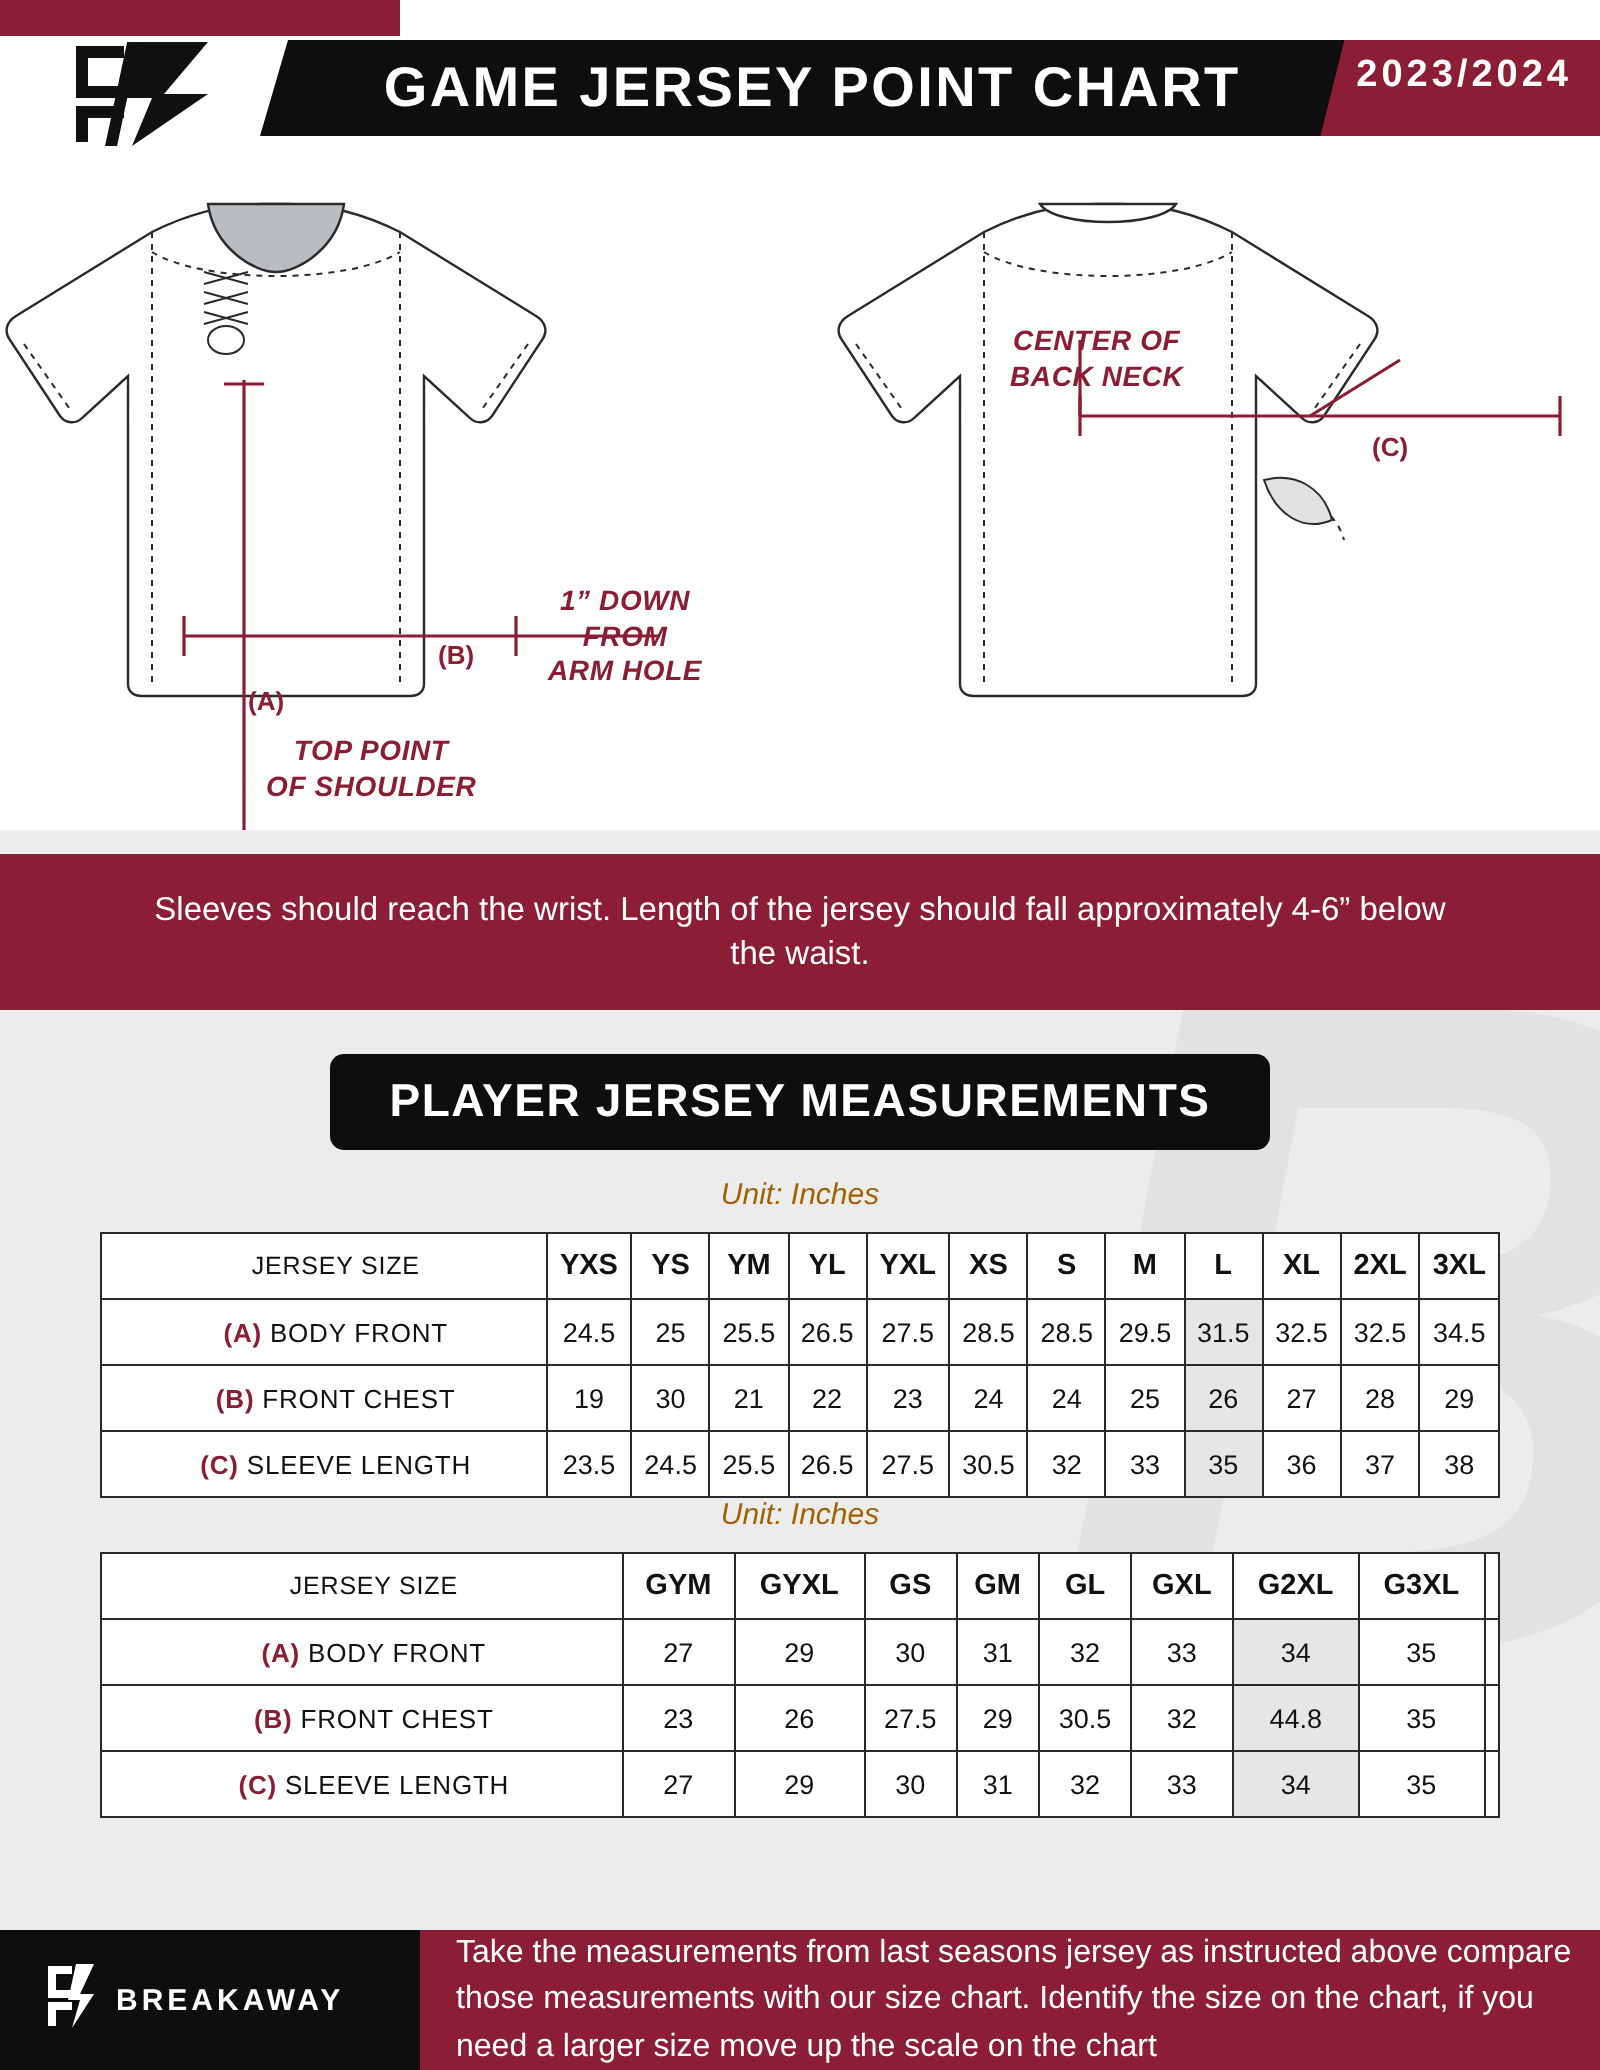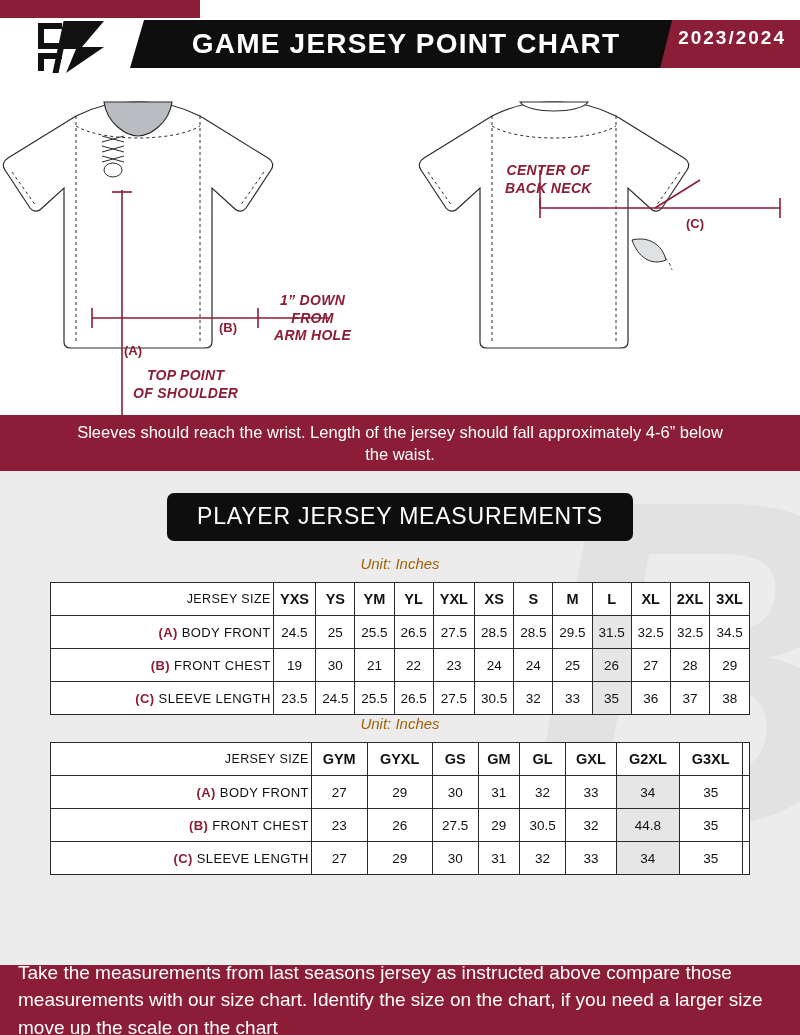--- a/index.html
+++ b/index.html
@@ -101,40 +101,41 @@
     font-size: 13px;
     color: #8c1d36;
     font-style: normal;
   }
 
   
   .note-band {
     position: relative;
     background: #8c1d36;
     color: #ffffff;
-    height: 56px;
+    height: 78px;
     display: flex; align-items: center; justify-content: center;
     text-align: center;
     font-size: 16.5px;
     line-height: 1.35;
     padding: 0 70px;
     z-index: 2;
+    margin-top: 12px;
   }
 
   
   .section { position: relative; z-index: 2; }
   .section-title-wrap {
     display: flex; justify-content: center;
     padding-top: 22px; padding-bottom: 14px;
   }
   .section-title {
     background: #0e0e0e;
     color: #ffffff;
     font-size: 23px;
-    font-weight: normal;
+    font-weight: bold;
     letter-spacing: .8px;
     padding: 10px 30px 11px;
     border-radius: 7px;
   }
   .unit-line {
     text-align: center;
     font-style: italic;
     font-size: 15px;
     color: #a16207;
     margin-bottom: 10px;
@@ -150,21 +151,21 @@
   table.player { width: 700px; }
   table.goalie { width: 700px; }
   th, td {
     border: 1px solid #2a2a2a;
     text-align: center;
     height: 33px;
     padding: 0 2px;
     font-weight: normal;
   }
   th.rowhead, td.rowhead {
-    text-align: right;
+    text-align: center;
     padding-left: 14px;
     letter-spacing: .4px;
     font-size: 13px;
   }
   th.rowhead { font-size: 12.5px; }
   td.rowhead { text-transform: uppercase; }
   .letter {
     color: #8c1d36;
     font-weight: bold;
     font-size: 13px;
@@ -194,21 +195,21 @@
   .footer-brand {
     color: #ffffff;
     font-size: 15px;
     font-weight: bold;
     letter-spacing: 2px;
   }
   .footer-right {
     flex: 1;
     background: #8c1d36;
     color: #ffffff;
-    font-size: 19px;
+    font-size: 16px;
     line-height: 1.45;
     display: flex; align-items: center;
     padding: 0 14px 0 18px;
     text-align: left;
   }
 </style>
 </head>
 <body>
 
 <div class="watermark">B</div>
@@ -427,14 +428,24 @@
           <td>33</td>
           <td class="hl">34</td>
           <td>35</td>
           <td class="empty"></td>
         </tr>
       </tbody>
   </table>
 </div>
 
 <div class="footer">
+  <div class="footer-left">
+    <span>
+      <svg width="26" height="34" viewBox="0 0 26 34" aria-hidden="true">
+        <polygon points="2,2 14,2 14,6 6,6 6,14 14,14 14,18 2,18" fill="#fff"></polygon>
+        <polygon points="2,20 14,20 14,24 6,24 6,32 2,32" fill="#fff"></polygon>
+        <polygon points="16,1 25,1 18,16 25,16 14,33 18,19 12,19" fill="#fff"></polygon>
+      </svg>
+    </span>
+    <span class="footer-brand">BREAKAWAY</span>
+  </div>
   <div class="footer-right">Take the measurements from last seasons jersey as instructed above compare those measurements  with our size chart. Identify the size on the chart, if you need a larger size move up the scale on the chart</div>
 </div>
 
 </body></html>

